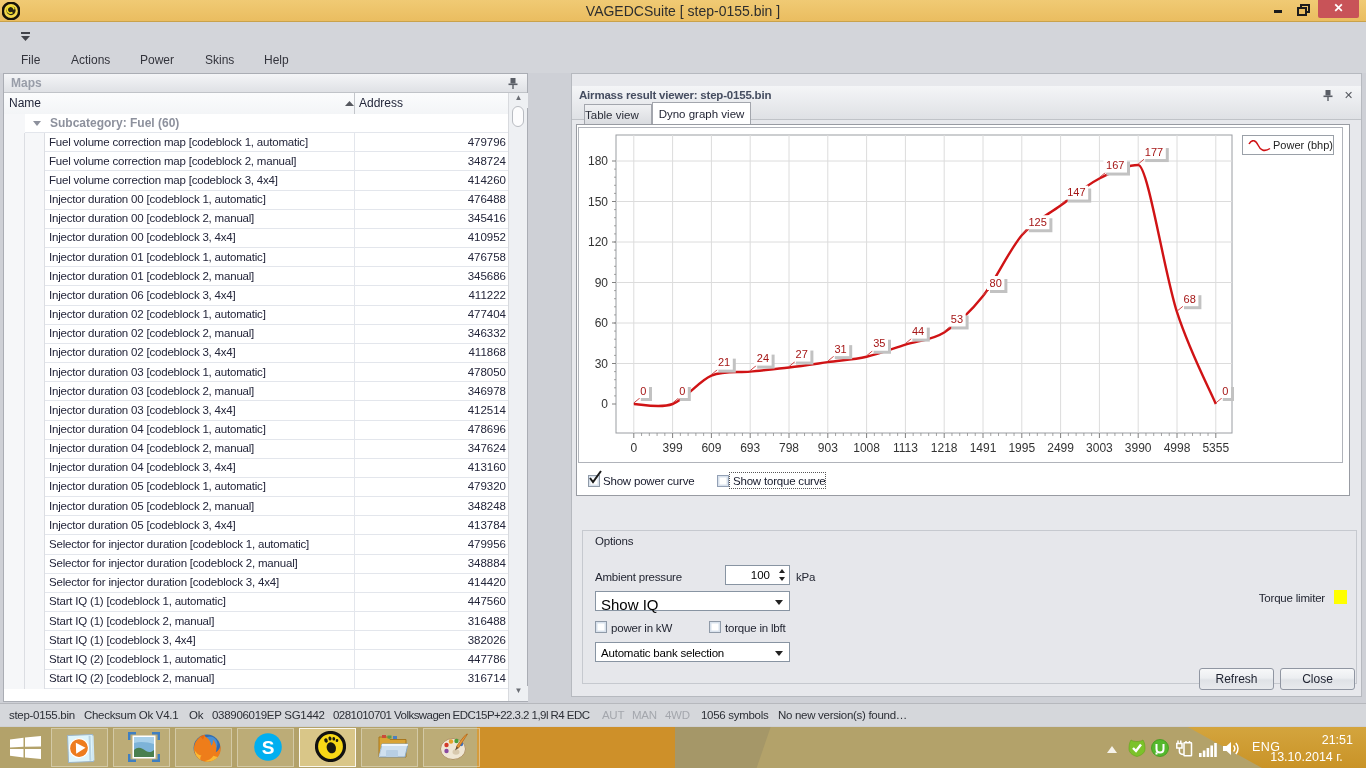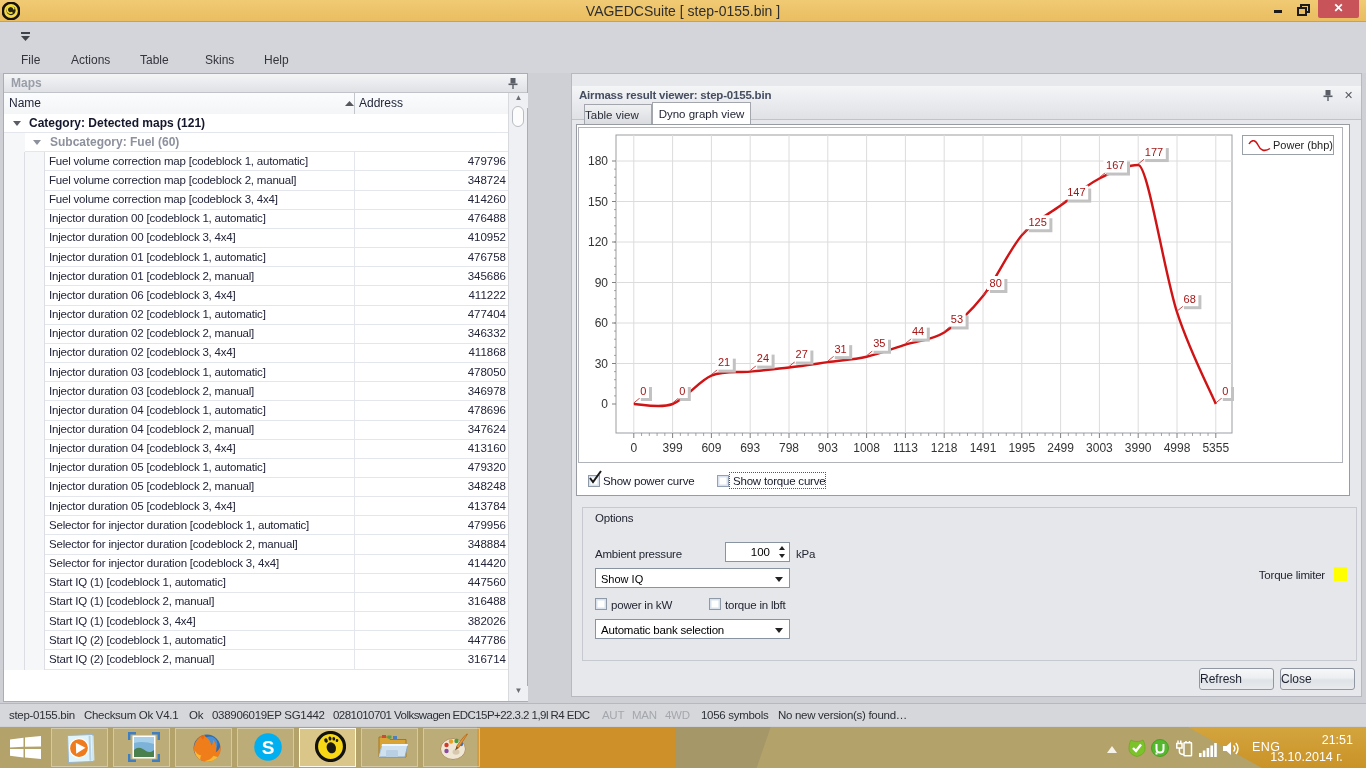--- a/index.html
+++ b/index.html
@@ -51,26 +51,26 @@
 #tab2 { left:80px; top:28px; width:99px; height:22px; font-size:11.5px; background:#fff;
   border:1px solid #a3a6ad; border-bottom:none; text-align:center; line-height:22px; color:#1d2030; }
 #tabpage { position:absolute; left:4px; top:50px; width:774px; height:372px; background:#fff; border:1px solid #989ba2; }
 #chartbox { position:absolute; left:1px; top:2px; width:765px; height:336px; border:1px solid #b0b3ba; }
 #legend { position:absolute; left:663px; top:7px; width:92px; height:20px; background:#fff; border:1px solid #9aa0a8; white-space:nowrap; }
 #legend span { position:absolute; left:30px; top:3px; font-size:11px; color:#222; }
 
 .cb { position:absolute; width:12px; height:12px; background:#fff; border:1px solid #8f9aa8; box-shadow:inset 0 0 0 1.5px rgba(170,190,215,.45); }
 .cblabel { position:absolute; font-size:11.5px; letter-spacing:-0.2px; color:#16192b; white-space:nowrap; }
 
-#optbox { position:absolute; left:10px; top:433px; width:775px; height:154px; background:#e6e7eb; border:1px solid #c6c9cf; }
+#optbox { position:absolute; left:10px; top:456px; width:775px; height:154px; background:#e6e7eb; border:1px solid #c6c9cf; }
 .optlabel { position:absolute; font-size:11.5px; letter-spacing:-0.2px; color:#232632; white-space:nowrap; }
 .field { position:absolute; background:#fff; border:1px solid #8894a2; }
 .btn { position:absolute; width:75px; height:22px; border:1px solid #9096a2; border-radius:3px;
   background:linear-gradient(#f7f8f9,#eceef1 45%,#dfe2e6 55%,#e8eaed); font-size:12px; color:#1e2230;
-  text-align:left; line-height:21px; }
+  text-align:center; line-height:21px; }
 
 #statusbar { position:absolute; left:0; top:703px; width:1366px; height:23px; background:#d5d7db; border-top:1px solid #b6b8bd; }
 #statusbar div { position:absolute; top:5px; font-size:11.5px; color:#2c2f36; white-space:nowrap; letter-spacing:-0.3px; }
 #statusbar div.gray { color:#a4a7ad; }
 
 #taskbar { position:absolute; left:0; top:726px; width:1366px; height:42px; background:#b3a26a; overflow:hidden; }
 </style></head>
 <body>
 
 <div id="titlebar">
@@ -86,21 +86,21 @@
   <div id="btn-close">✕</div>
 </div>
 
 <div id="menuband">
   <svg class="abs" style="left:20px;top:10px" width="12" height="9" viewBox="0 0 12 9">
     <rect x="1" y="0" width="9" height="2" fill="#41434a"></rect>
     <path d="M1,4 L10,4 L5.5,9 Z" fill="#41434a"></path>
   </svg>
   <div class="menuitem" style="left:21px">File</div>
   <div class="menuitem" style="left:71px">Actions</div>
-  <div class="menuitem" style="left:140px">Table</div>
+  <div class="menuitem" style="left:140px">Power</div>
   <div class="menuitem" style="left:205px">Skins</div>
   <div class="menuitem" style="left:264px">Help</div>
 </div>
 
 <div id="lpanel">
   <div id="lphdr">
       <span>Maps</span>
     <svg class="abs" style="left:504px;top:4px" width="10" height="11" viewBox="0 0 10 11">
       <rect x="2.5" y="0" width="5" height="5.5" fill="#5a5e66"></rect>
       <rect x="0.5" y="5.5" width="9" height="1.6" fill="#5a5e66"></rect>
@@ -110,24 +110,20 @@
   <div id="colhdr">
     <span class="nm">Name</span>
       <span class="ad">Address</span>
     <span class="div1"></span>
     <svg class="abs" style="left:341px;top:8px" width="9" height="5" viewBox="0 0 9 5">
         <path d="M4.5,0 L9,5 L0,5 Z" fill="#55575e"></path>
       </svg>
   </div>
   <div id="tbody">
       <div class="trow">
-        <span class="tri" style="position:absolute;left:9px;top:7px"></span>
-        <span class="n cat" style="left:25px">Category: Detected maps (121)</span>
-      </div>
-      <div class="trow">
         <div class="gut" style="border-right:none"></div>
         <span class="tri" style="position:absolute;left:29px;top:7px;border-top-color:#8d919d"></span>
         <span class="n scat" style="left:46px">Subcategory: Fuel (60)</span>
       </div>
       <div class="trow">
         <div class="gut"></div>
         <div class="gut2"></div>
         <span class="vd"></span>
         <span class="n">Fuel volume correction map [codeblock 1, automatic]</span>
         <span class="a">479796</span>
@@ -150,20 +146,27 @@
         <div class="gut"></div>
         <div class="gut2"></div>
         <span class="vd"></span>
         <span class="n">Injector duration 00 [codeblock 1, automatic]</span>
         <span class="a">476488</span>
       </div>
       <div class="trow">
         <div class="gut"></div>
         <div class="gut2"></div>
         <span class="vd"></span>
+        <span class="n">Injector duration 00 [codeblock 2, manual]</span>
+        <span class="a">345416</span>
+      </div>
+      <div class="trow">
+        <div class="gut"></div>
+        <div class="gut2"></div>
+        <span class="vd"></span>
         <span class="n">Injector duration 00 [codeblock 3, 4x4]</span>
         <span class="a">410952</span>
       </div>
       <div class="trow">
         <div class="gut"></div>
         <div class="gut2"></div>
         <span class="vd"></span>
         <span class="n">Injector duration 01 [codeblock 1, automatic]</span>
         <span class="a">476758</span>
       </div>
@@ -208,20 +211,27 @@
         <span class="vd"></span>
         <span class="n">Injector duration 03 [codeblock 1, automatic]</span>
         <span class="a">478050</span>
       </div>
       <div class="trow">
         <div class="gut"></div>
         <div class="gut2"></div>
         <span class="vd"></span>
         <span class="n">Injector duration 03 [codeblock 2, manual]</span>
         <span class="a">346978</span>
+      </div>
+      <div class="trow">
+        <div class="gut"></div>
+        <div class="gut2"></div>
+        <span class="vd"></span>
+        <span class="n">Injector duration 03 [codeblock 3, 4x4]</span>
+        <span class="a">412514</span>
       </div>
       <div class="trow">
         <div class="gut"></div>
         <div class="gut2"></div>
         <span class="vd"></span>
         <span class="n">Injector duration 04 [codeblock 1, automatic]</span>
         <span class="a">478696</span>
       </div>
       <div class="trow">
         <div class="gut"></div>
@@ -580,21 +590,21 @@
   <div id="optbox">
     <div class="optlabel" style="left:12px;top:4px">Options</div>
     <div class="optlabel" style="left:12px;top:40px">Ambient pressure</div>
     <div class="field" style="left:142px;top:34px;width:65px;height:20px">
       <span class="abs" style="right:19px;top:3px;font-size:11.5px">100</span>
       <span class="abs" style="right:4px;top:3px;width:0;height:0;border-left:3.5px solid transparent;border-right:3.5px solid transparent;border-bottom:4.5px solid #222"></span>
       <span class="abs" style="right:4px;top:11px;width:0;height:0;border-left:3.5px solid transparent;border-right:3.5px solid transparent;border-top:4.5px solid #222"></span>
     </div>
     <div class="optlabel" style="left:213px;top:40px">kPa</div>
     <div class="field" style="left:12px;top:60px;width:195px;height:20px">
-      <span class="abs" style="left:5px;top:4px;font-size:11px">Show IQ</span>
+      <span class="abs" style="left:5px;top:4px;font-size:15px">Show IQ</span>
       <span class="abs" style="right:6px;top:8px;width:0;height:0;border-left:4px solid transparent;border-right:4px solid transparent;border-top:5px solid #222"></span>
     </div>
     <div class="cb" style="left:12px;top:90px"></div>
     <div class="optlabel" style="left:28px;top:91px">power in kW</div>
     <div class="cb" style="left:126px;top:90px"></div>
     <div class="optlabel" style="left:142px;top:91px">torque in lbft</div>
     <div class="field" style="left:12px;top:111px;width:195px;height:20px">
       <span class="abs" style="left:5px;top:4px;font-size:11.5px;letter-spacing:-0.2px">Automatic bank selection</span>
       <span class="abs" style="right:6px;top:8px;width:0;height:0;border-left:4px solid transparent;border-right:4px solid transparent;border-top:5px solid #222"></span>
     </div>

